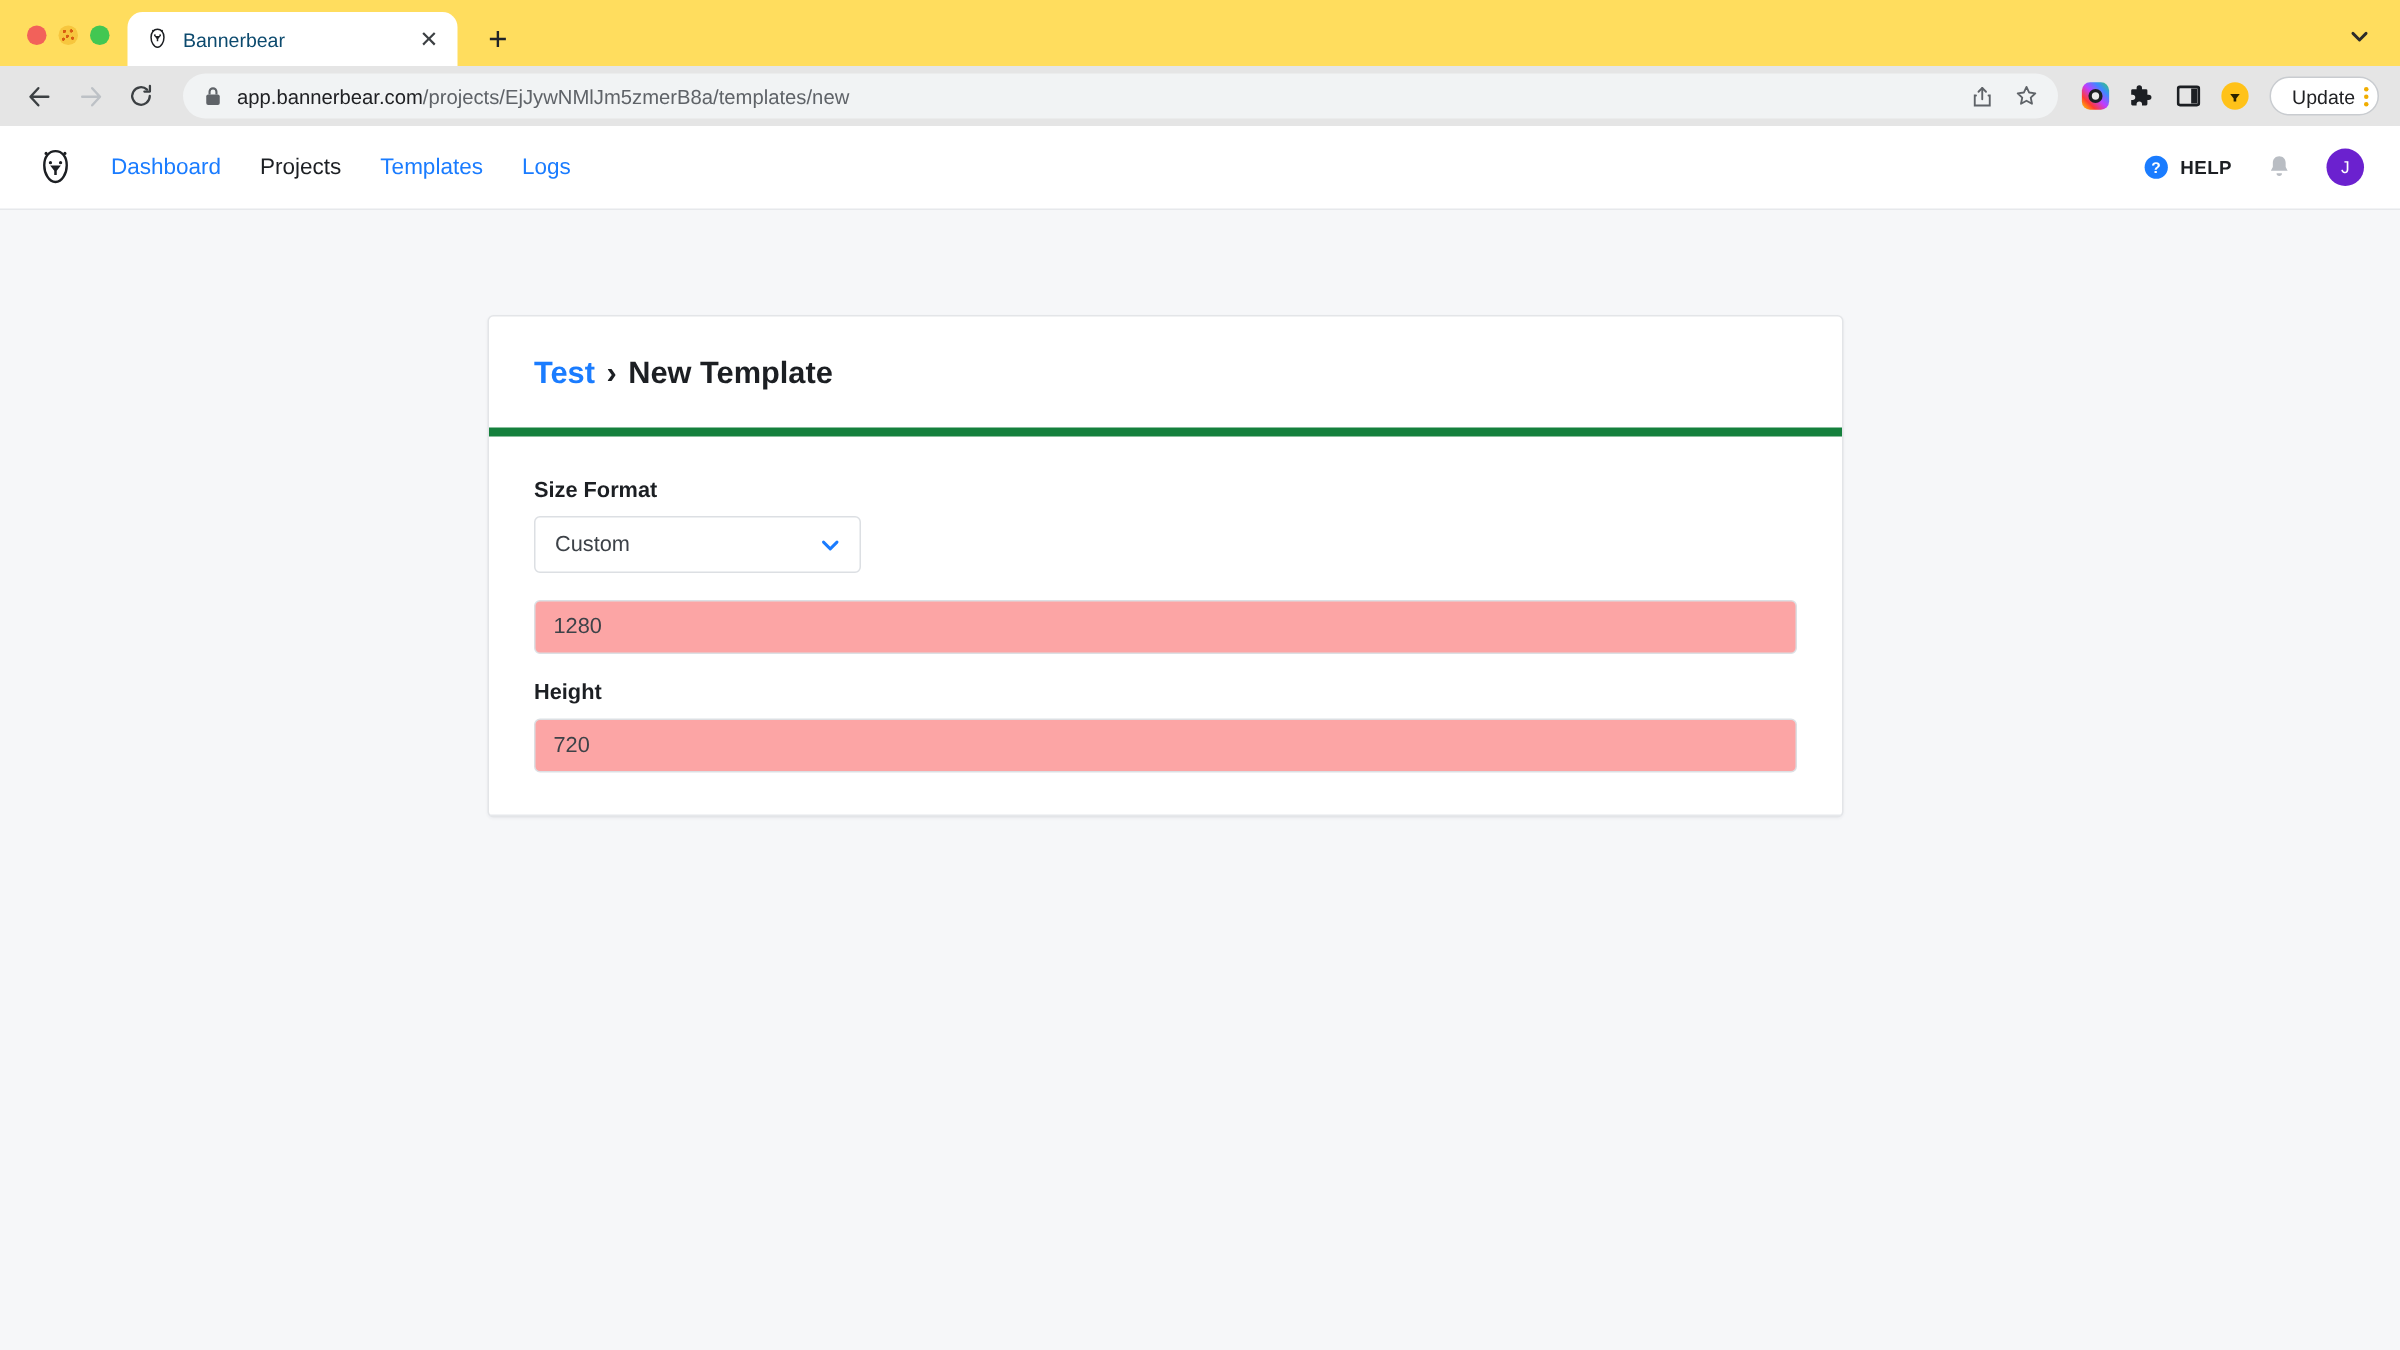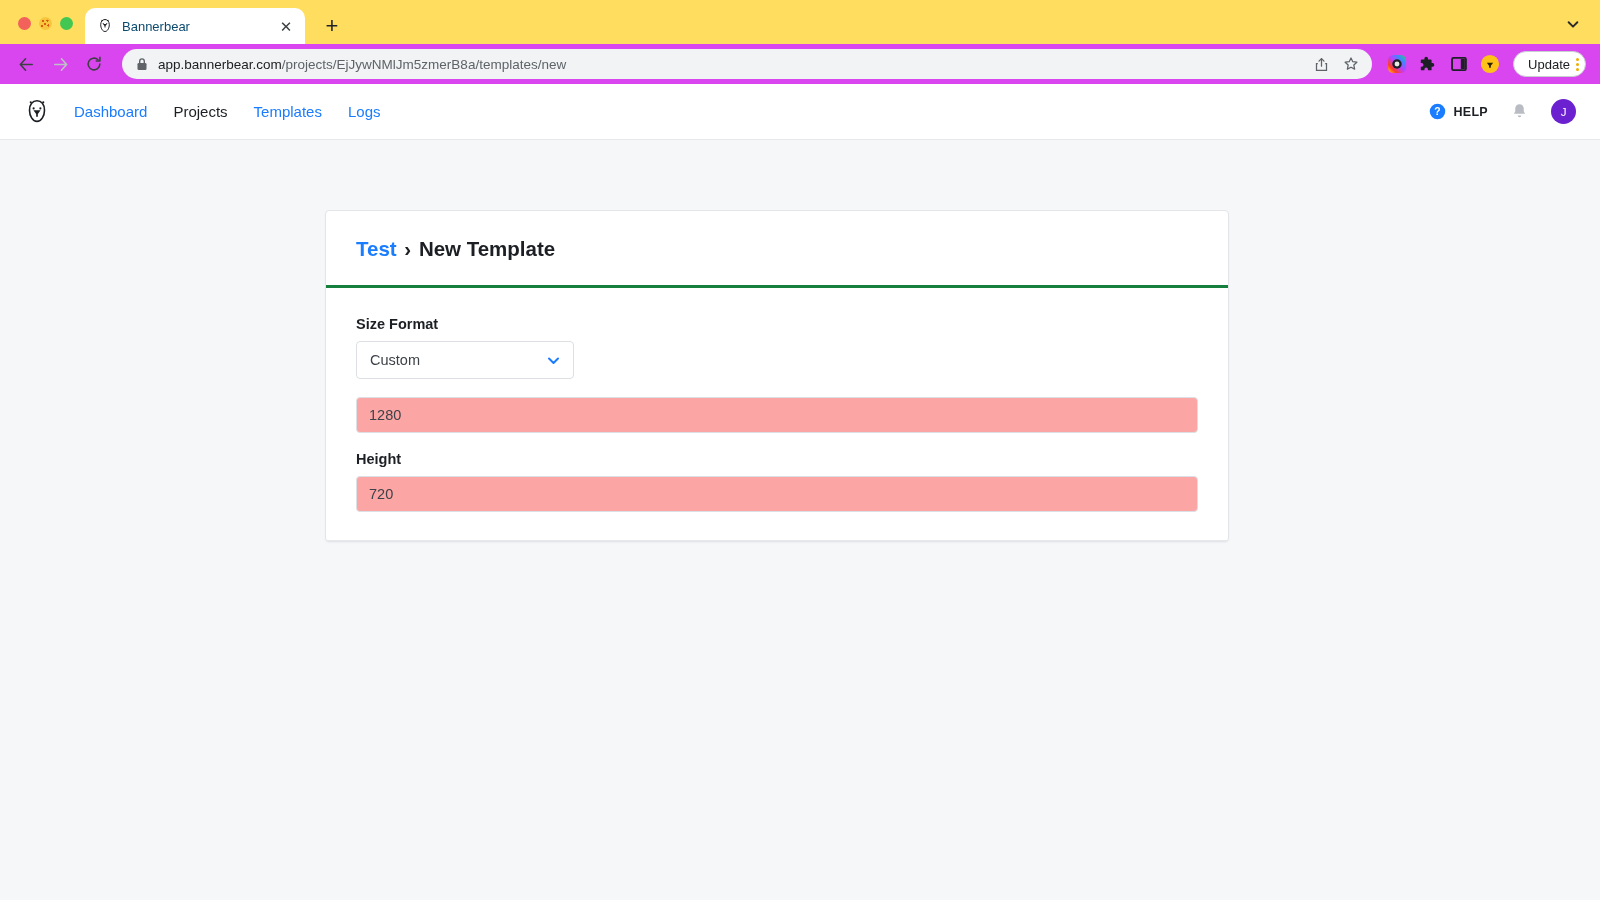--- a/index.html
+++ b/index.html
@@ -69,21 +69,21 @@
   }
   .tab-list-btn {
     position: absolute; right: 16px; bottom: 9px;
     width: 22px; height: 22px;
     display: flex; align-items: center; justify-content: center;
     color: #2b2b2b;
   }
 
   .toolbar {
     height: 40px;
-    background: #d946ef;
+    background: #e5e5e5;
     display: flex; align-items: center;
     padding: 0 14px 0 10px;
     gap: 2px;
     flex: 0 0 auto;
   }
   .nav-btn {
     width: 32px; height: 32px;
     display: flex; align-items: center; justify-content: center;
     border-radius: 50%;
     color: #3c4043;
@@ -173,21 +173,21 @@
     position: absolute;
     left: 325px; top: 126px;
     width: 904px;
     background: #ffffff;
     border: 1px solid #e3e5e8;
     border-radius: 4px;
     box-shadow: 0 1px 2px rgba(16,24,40,.04);
   }
   .card-header {
     padding: 26px 30px 24px 30px;
-    border-bottom: 3px solid #15803d;
+    border-bottom: 6px solid #15803d;
   }
   .breadcrumb { font-size: 20.5px; font-weight: bold; color: #1c1f23; }
   .breadcrumb .crumb-link { color: #1a7cff; text-decoration: none; }
   .breadcrumb .crumb-sep { color: #1c1f23; font-weight: bold; margin: 0 2px; }
 
   .card-body { padding: 28px 30px 28px 30px; border-bottom: 1px solid #e6e8eb; }
   .field { margin-bottom: 18px; }
   .field:last-child { margin-bottom: 0; }
   .field-label {
     display: block;

